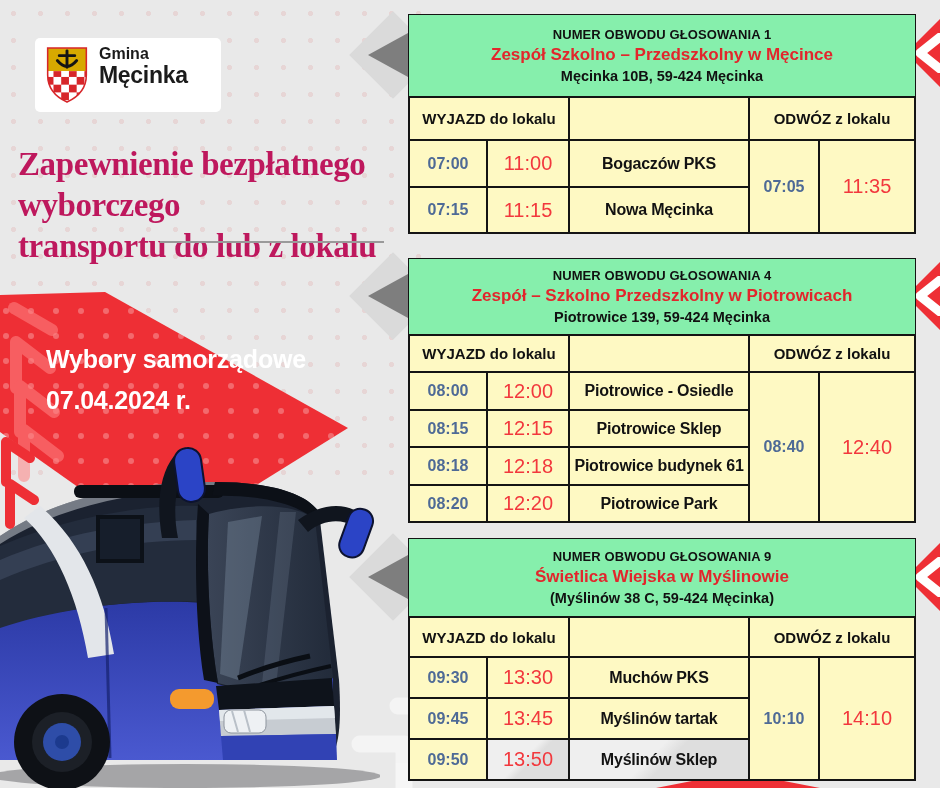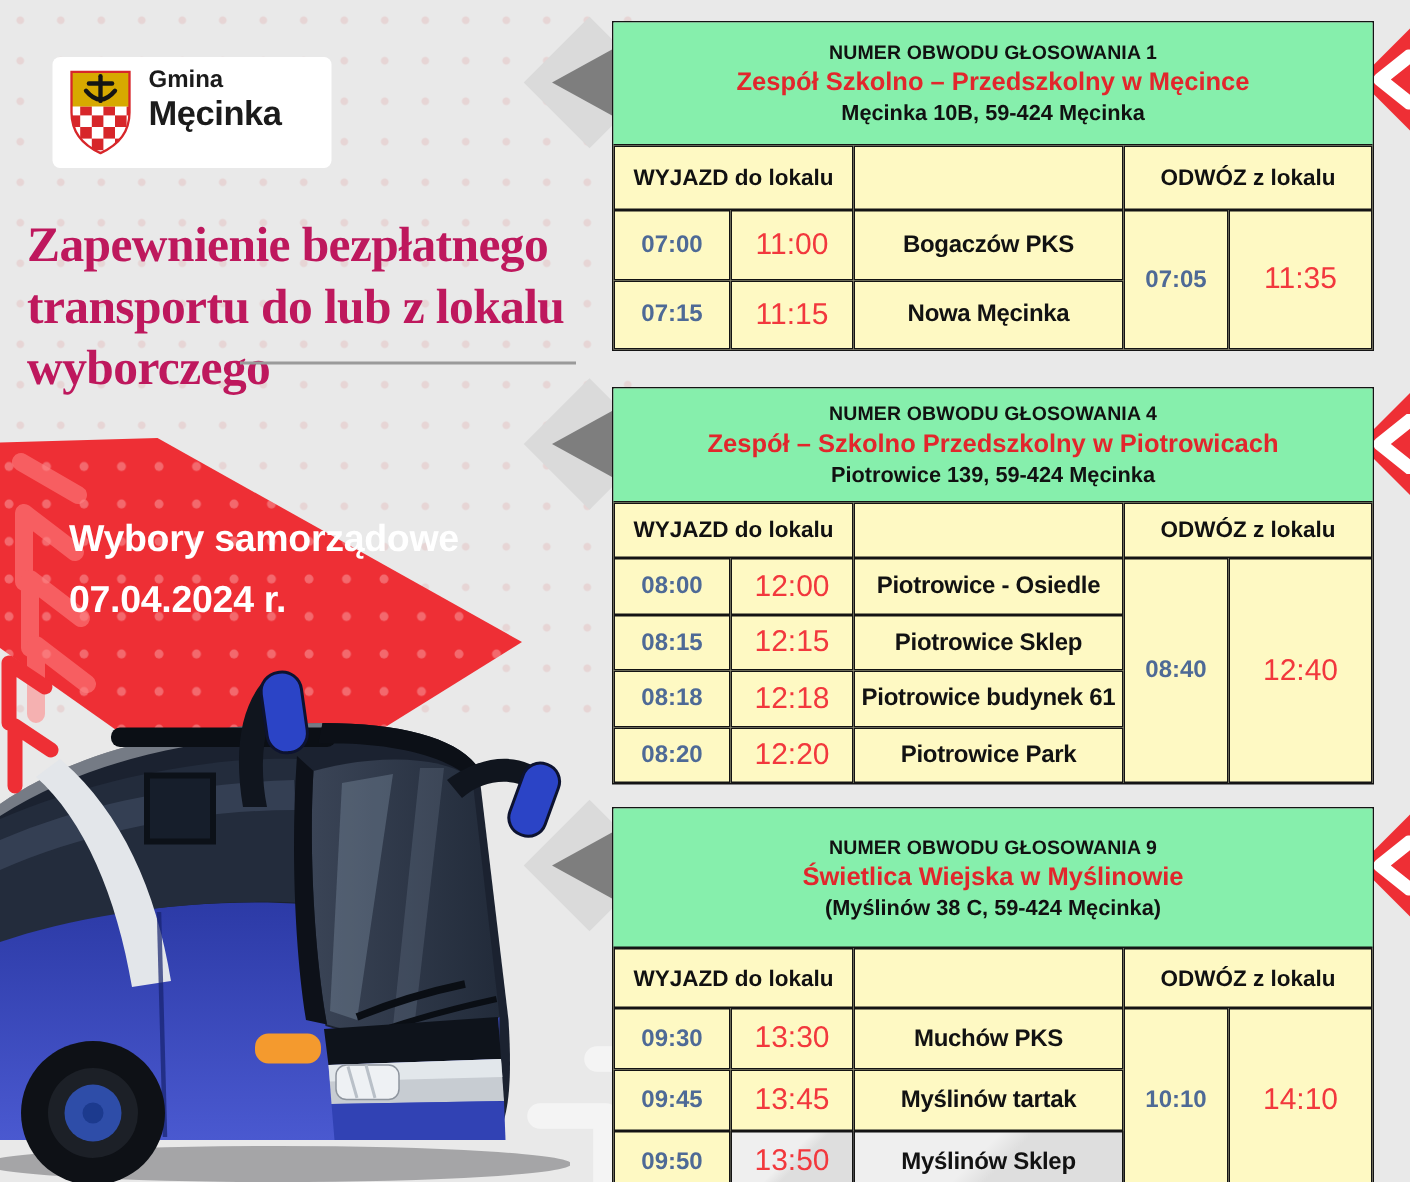--- a/index.html
+++ b/index.html
@@ -50,21 +50,21 @@
   .c { border:1.5px solid #141414; display:flex; align-items:center; justify-content:center;
     text-align:center; background:#fef9c3; padding:2px; }
   .ch { font-size:15px; font-weight:800; color:#111; }
   .tb { font-size:16px; font-weight:800; color:#4e6a96; }
   .trd { font-size:20px; font-weight:400; color:#f2383d; }
   .st { font-size:16px; font-weight:800; color:#121212; letter-spacing:-0.2px; }
   .span2 { grid-column:1 / span 2; }
   .odwhead { grid-column:4 / span 2; }
   .t0 { top:14px; } .t0 .thead { height:82px; } .t0 .tbody { grid-template-rows:43px 47px 46px; }
   .t1 { top:258px; } .t1 .thead { height:76px; } .t1 .tbody { grid-template-rows:37px 38px 37px 38px 37px; }
-  .t2 { top:538px; } .t2 .thead { height:93px; } .t2 .tbody { grid-template-rows:40px 41px 41px 41px; }
+  .t2 { top:538px; } .t2 .thead { height:78px; } .t2 .tbody { grid-template-rows:40px 41px 41px 41px; }
   .t2 .tbody .c:nth-last-child(-n+2){ background:linear-gradient(135deg,#efefef 45%,#dedede 55%); }
 </style>
 </head>
 <body>
 
 <div id="poster">
 
   <div class="bgdots"></div>
 
   <svg class="banner-svg" width="360" height="270" viewBox="0 0 360 270">
@@ -119,22 +119,22 @@
       </g>
     </svg>
     <div class="logo-text">
       <div class="l1">Gmina</div>
       <div class="l2">Męcinka</div>
     </div>
   </div>
 
   <div class="title">
     <div>Zapewnienie bezpłatnego</div>
+    <div>wyborczego</div>
     <div>transportu do lub z lokalu</div>
-    <div>wyborczego</div>
   </div>
   <div class="title-rule"></div>
 
   <svg class="bus-svg" width="380" height="348" viewBox="0 0 380 348">
     <defs>
       <linearGradient id="busBody" x1="0" y1="0" x2="0" y2="1">
         <stop offset="0" stop-color="#2c3aa6"></stop>
           <stop offset="1" stop-color="#4a59d0"></stop>
       </linearGradient>
       <linearGradient id="glassg" x1="0" y1="0" x2="1" y2="0">

